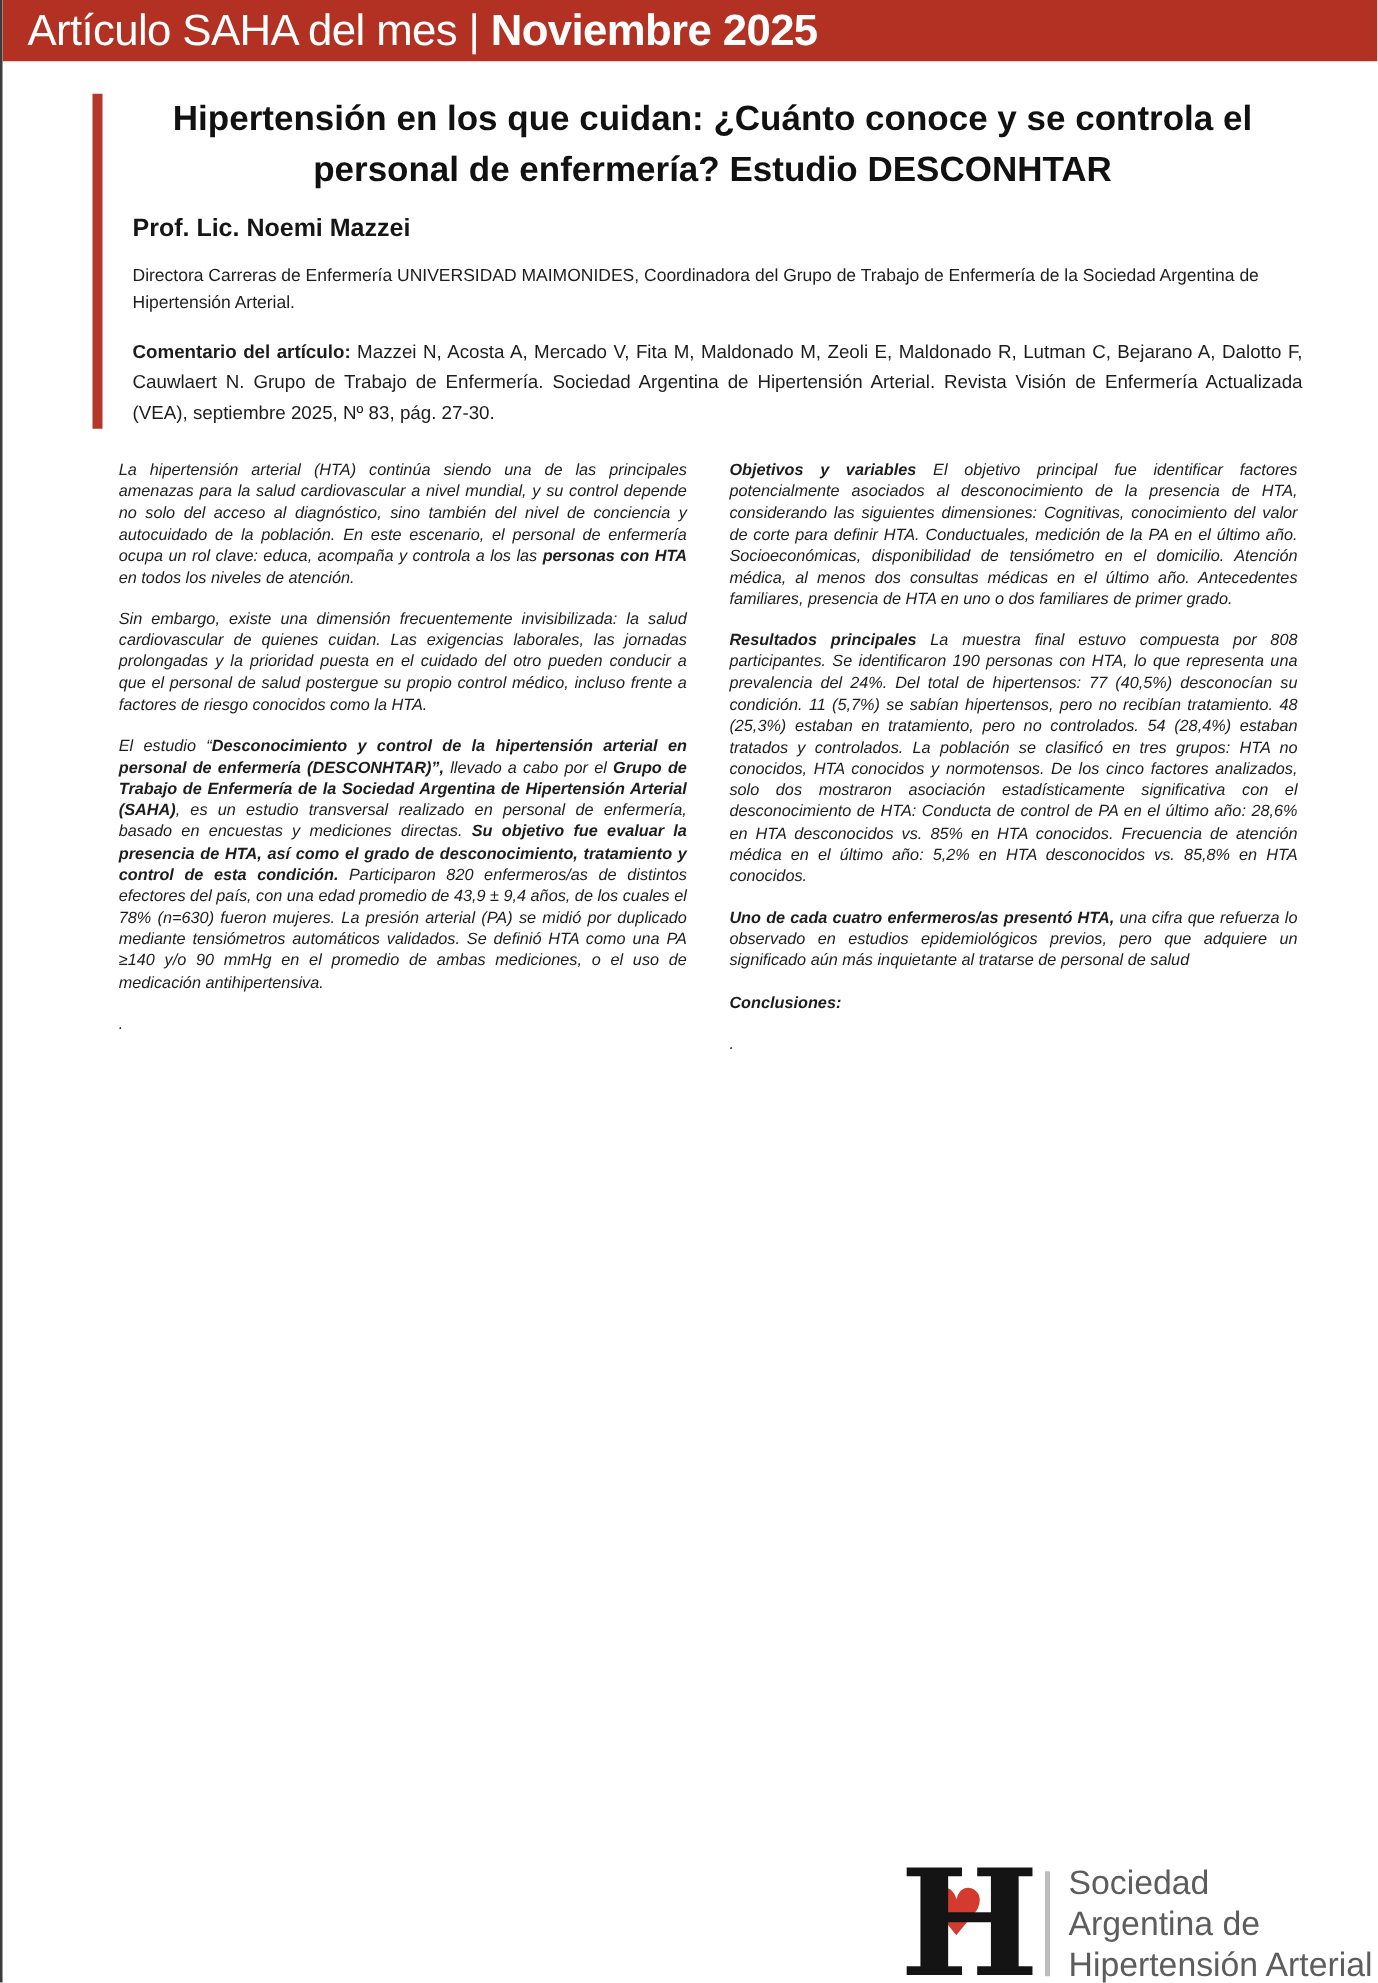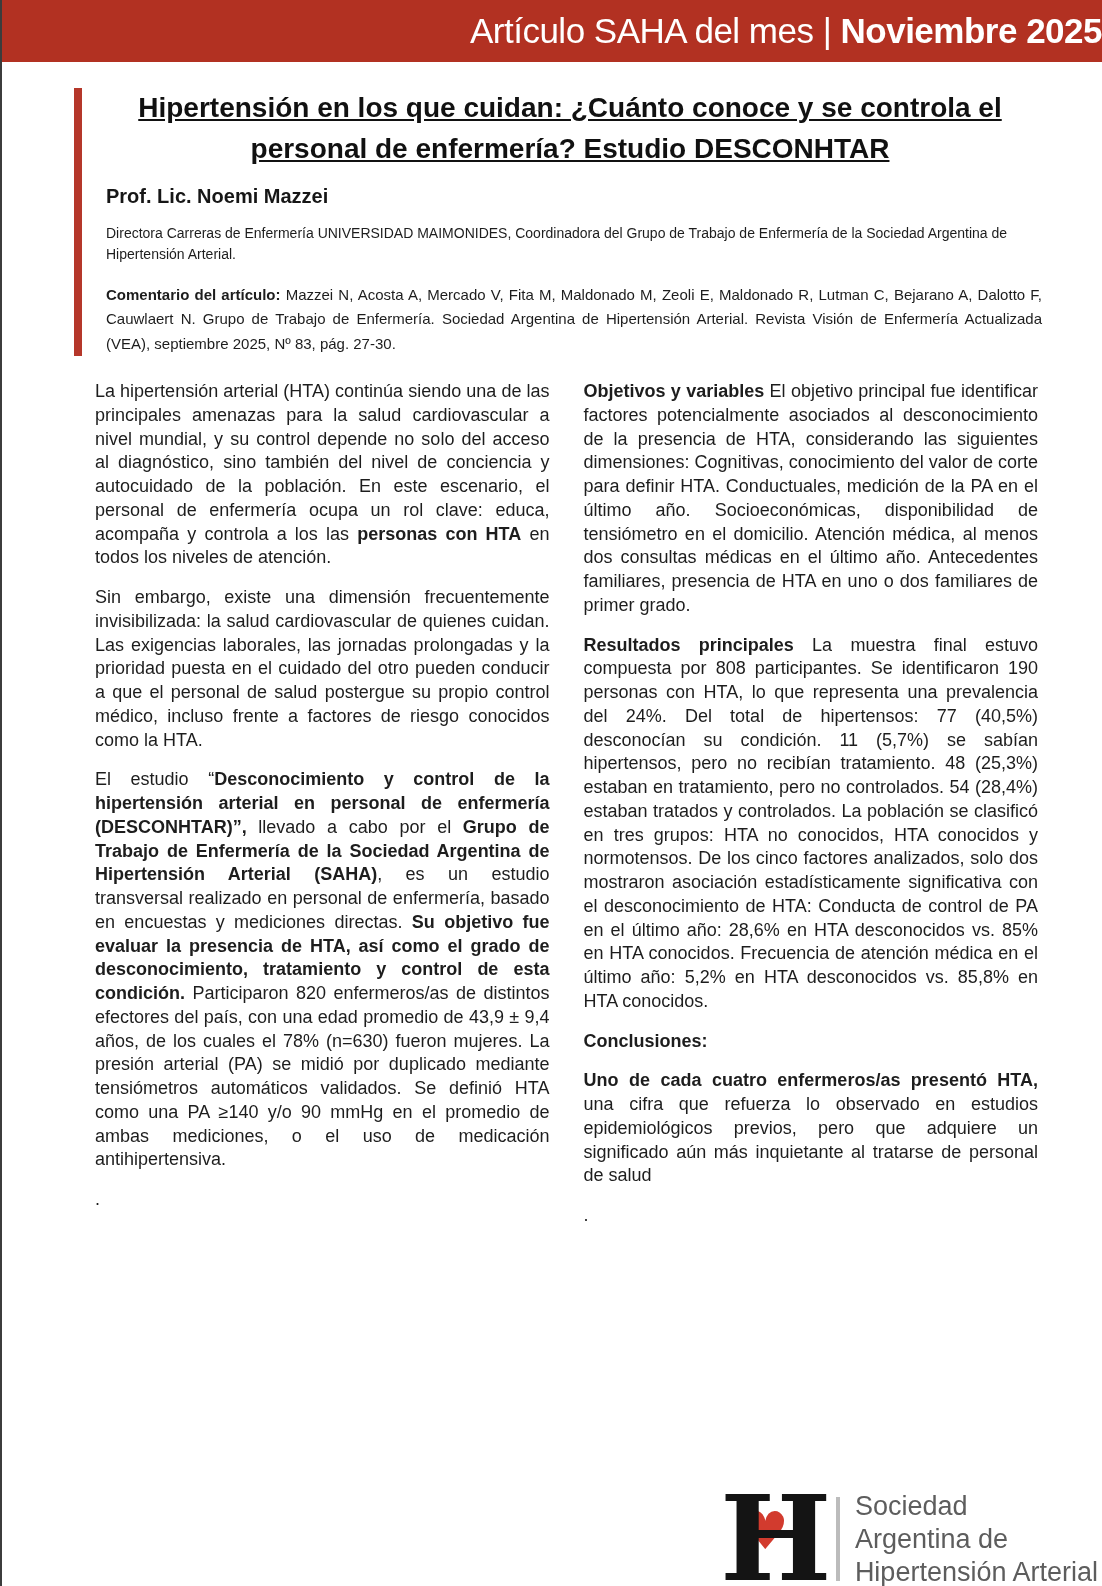--- a/index.html
+++ b/index.html
@@ -10,45 +10,43 @@
     background: #ffffff;
     font-family: "Liberation Sans", sans-serif;
     color: #1d1d1d;
     border-left: 2px solid #3c3c3c;
     box-sizing: border-box;
     overflow: hidden;
   }
   .banner {
     background: var(--banner_red, #b23122);
     color: #fff;
-    height: 62px;
+    height: 49px;
     display: flex;
     align-items: center;
     padding-left: 20px;
     font-size: 35px;
     letter-spacing: -0.5px;
     white-space: pre;
-    justify-content: flex-end;
   }
   .banner .reg { font-weight: 400; }
   .banner .bld { font-weight: 700; }
 
   .article-header {
     margin: 26px 60px 0 72px;
     border-left: 8px solid var(--accent_red, #b5372a);
     padding-left: 16px;
   }
   .title {
     font-size: 28px;
     font-weight: 700;
     text-align: center;
     line-height: 1.45;
     margin: 0 6px;
     color: #111;
-    text-decoration: underline;
   }
   .author-name {
     font-size: 20px;
     font-weight: 700;
     margin: 16px 0 15px 8px;
     color: #161616;
   }
   .affiliation {
     font-size: 14px;
     line-height: 1.5;
@@ -61,24 +59,25 @@
     margin: 18px 0 0 8px;
   }
 
   .columns {
     display: flex;
     gap: 34px;
     margin: 24px 64px 0 93px;
   }
   .col { flex: 1; min-width: 0; }
   .col p {
-    font-size: 18px;
+    font-size: 13px;
     line-height: 1.32;
     text-align: justify;
     margin: 0 0 16px 0;
+    font-style: italic;
   }
   .b { font-weight: 700; }
 
   .logo {
     position: absolute;
     top: 1490px;
     right: 4px;
     display: flex;
     align-items: center;
   }
@@ -137,22 +136,22 @@
 <section class="columns">
   <div class="col">
     <p><span>La hipertensión arterial (HTA) continúa siendo una de las principales amenazas para la salud cardiovascular a nivel mundial, y su control depende no solo del acceso al diagnóstico, sino también del nivel de conciencia y autocuidado de la población. En este escenario, el personal de enfermería ocupa un rol clave: educa, acompaña y controla a los las </span><span class="b">personas con HTA</span><span> en todos los niveles de atención.</span></p>
     <p><span>Sin embargo, existe una dimensión frecuentemente invisibilizada: la salud cardiovascular de quienes cuidan. Las exigencias laborales, las jornadas prolongadas y la prioridad puesta en el cuidado del otro pueden conducir a que el personal de salud postergue su propio control médico, incluso frente a factores de riesgo conocidos como la HTA.</span></p>
     <p><span>El estudio “</span><span class="b">Desconocimiento y control de la hipertensión arterial en personal de enfermería (DESCONHTAR)”,</span><span> llevado a cabo por el </span><span class="b">Grupo de Trabajo de Enfermería de la Sociedad Argentina de Hipertensión Arterial (SAHA)</span><span>, es un estudio transversal realizado en personal de enfermería, basado en encuestas y mediciones directas. </span><span class="b">Su objetivo fue evaluar la presencia de HTA, así como el grado de desconocimiento, tratamiento y control de esta condición.</span><span> Participaron 820 enfermeros/as de distintos efectores del país, con una edad promedio de 43,9 ± 9,4 años, de los cuales el 78% (n=630) fueron mujeres. La presión arterial (PA) se midió por duplicado mediante tensiómetros automáticos validados. Se definió HTA como una PA ≥140 y/o 90 mmHg en el promedio de ambas mediciones, o el uso de medicación antihipertensiva.</span></p>
     <p><span>.</span></p>
   </div>
   <div class="col">
     <p><span class="b">Objetivos y variables</span><span> El objetivo principal fue identificar factores potencialmente asociados al desconocimiento de la presencia de HTA, considerando las siguientes dimensiones: Cognitivas, conocimiento del valor de corte para definir HTA. Conductuales, medición de la PA en el último año. Socioeconómicas, disponibilidad de tensiómetro en el domicilio. Atención médica, al menos dos consultas médicas en el último año. Antecedentes familiares, presencia de HTA en uno o dos familiares de primer grado.</span></p>
     <p><span class="b">Resultados principales</span><span> La muestra final estuvo compuesta por 808 participantes. Se identificaron 190 personas con HTA, lo que representa una prevalencia del 24%. Del total de hipertensos: 77 (40,5%) desconocían su condición. 11 (5,7%) se sabían hipertensos, pero no recibían tratamiento. 48 (25,3%) estaban en tratamiento, pero no controlados. 54 (28,4%) estaban tratados y controlados.  La población se clasificó en tres grupos: HTA no conocidos, HTA conocidos y normotensos. De los cinco factores analizados, solo dos mostraron asociación estadísticamente significativa con el desconocimiento de HTA: Conducta de control de PA en el último año: 28,6% en HTA desconocidos vs. 85% en HTA conocidos. Frecuencia de atención médica en el último año: 5,2% en HTA desconocidos vs. 85,8% en HTA conocidos.</span></p>
+    <p><span class="b">Uno de cada cuatro enfermeros/as presentó HTA,</span><span> una cifra que refuerza lo observado en estudios epidemiológicos previos, pero que adquiere un significado aún más inquietante al tratarse de personal de salud</span></p>
     <p><span class="b">Conclusiones:</span></p>
-    <p><span class="b">Uno de cada cuatro enfermeros/as presentó HTA,</span><span> una cifra que refuerza lo observado en estudios epidemiológicos previos, pero que adquiere un significado aún más inquietante al tratarse de personal de salud</span></p>
     <p><span>.</span></p>
   </div>
 </section>
 
 <div class="logo">
   <div class="logo-mark">
     <span class="heart-icon">♥</span>
     <span class="h-letter">H</span>
   </div>
   <div class="logo-divider"></div>

